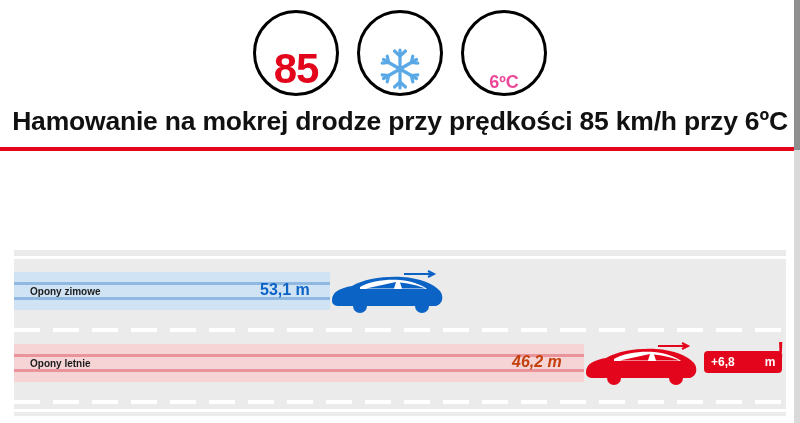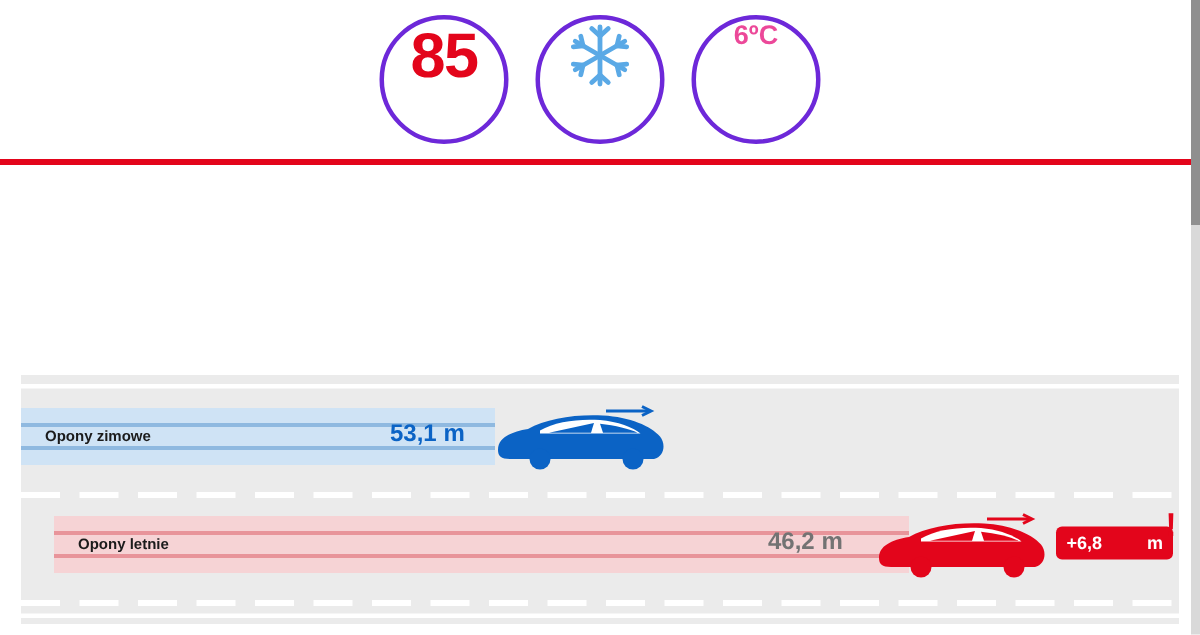--- a/index.html
+++ b/index.html
@@ -26,24 +26,24 @@
     display: flex;
     justify-content: center;
     align-items: center;
     gap: 18px;
     padding-top: 10px;
   }
   .badge {
     width: 86px;
     height: 86px;
     border-radius: 50%;
-    border: 3px solid #6d28d9;
+    border: 3px solid #000000;
     background: #fff;
     display: flex;
-    align-items: flex-start;
+    align-items: flex-end;
     justify-content: center;
     box-sizing: border-box;
   }
   .badge-speed {
     font-size: 42px;
     font-weight: bold;
     color: #e3051b;
     letter-spacing: -1px;
   }
   .badge-temp {
@@ -135,37 +135,36 @@
       #8fb9e0 66%, #8fb9e0 74%,
       #cfe3f5 74%, #cfe3f5 100%);
   }
   .bar-summer {
     background: linear-gradient(to bottom,
       #f6d3d5 0%, #f6d3d5 26%,
       #e8949a 26%, #e8949a 34%,
       #f6d3d5 34%, #f6d3d5 66%,
       #e8949a 66%, #e8949a 74%,
       #f6d3d5 74%, #f6d3d5 100%);
-    margin-left: 22px;
   }
   .bar-label {
     font-size: 10px;
     font-weight: bold;
     color: #1b1b1b;
     padding-left: 16px;
     white-space: nowrap;
   }
   .bar-value {
     position: absolute;
     font-size: 16px;
     font-weight: bold;
     white-space: nowrap;
   }
   .value-winter { color: #0b63c5; }
-  .value-summer { color: #737373; }
+  .value-summer { color: #c2410c; font-style: italic; }
 
   .car {
     position: absolute;
   }
   .delta-badge {
     position: absolute;
     background: #e3051b;
     color: #ffffff;
     font-size: 12px;
     font-weight: bold;
@@ -232,20 +231,21 @@
             <line x1="35.3" y1="17.5" x2="36.8" y2="11.2"></line>
           </g>
         </svg>
       </span>
     </div>
     <div class="badge">
       <span class="badge-temp">6ºC</span>
     </div>
   </div>
 
+  <div class="headline">Hamowanie na mokrej drodze przy prędkości 85 km/h przy 6ºC</div>
   <div class="rule"></div>
 
 
   <div class="road">
     <div class="road-inner">
 
       <div class="edge-line" style="top:6px;"></div>
 
       <div class="dashes" style="top:78px;">
         <span class="dash"></span>

